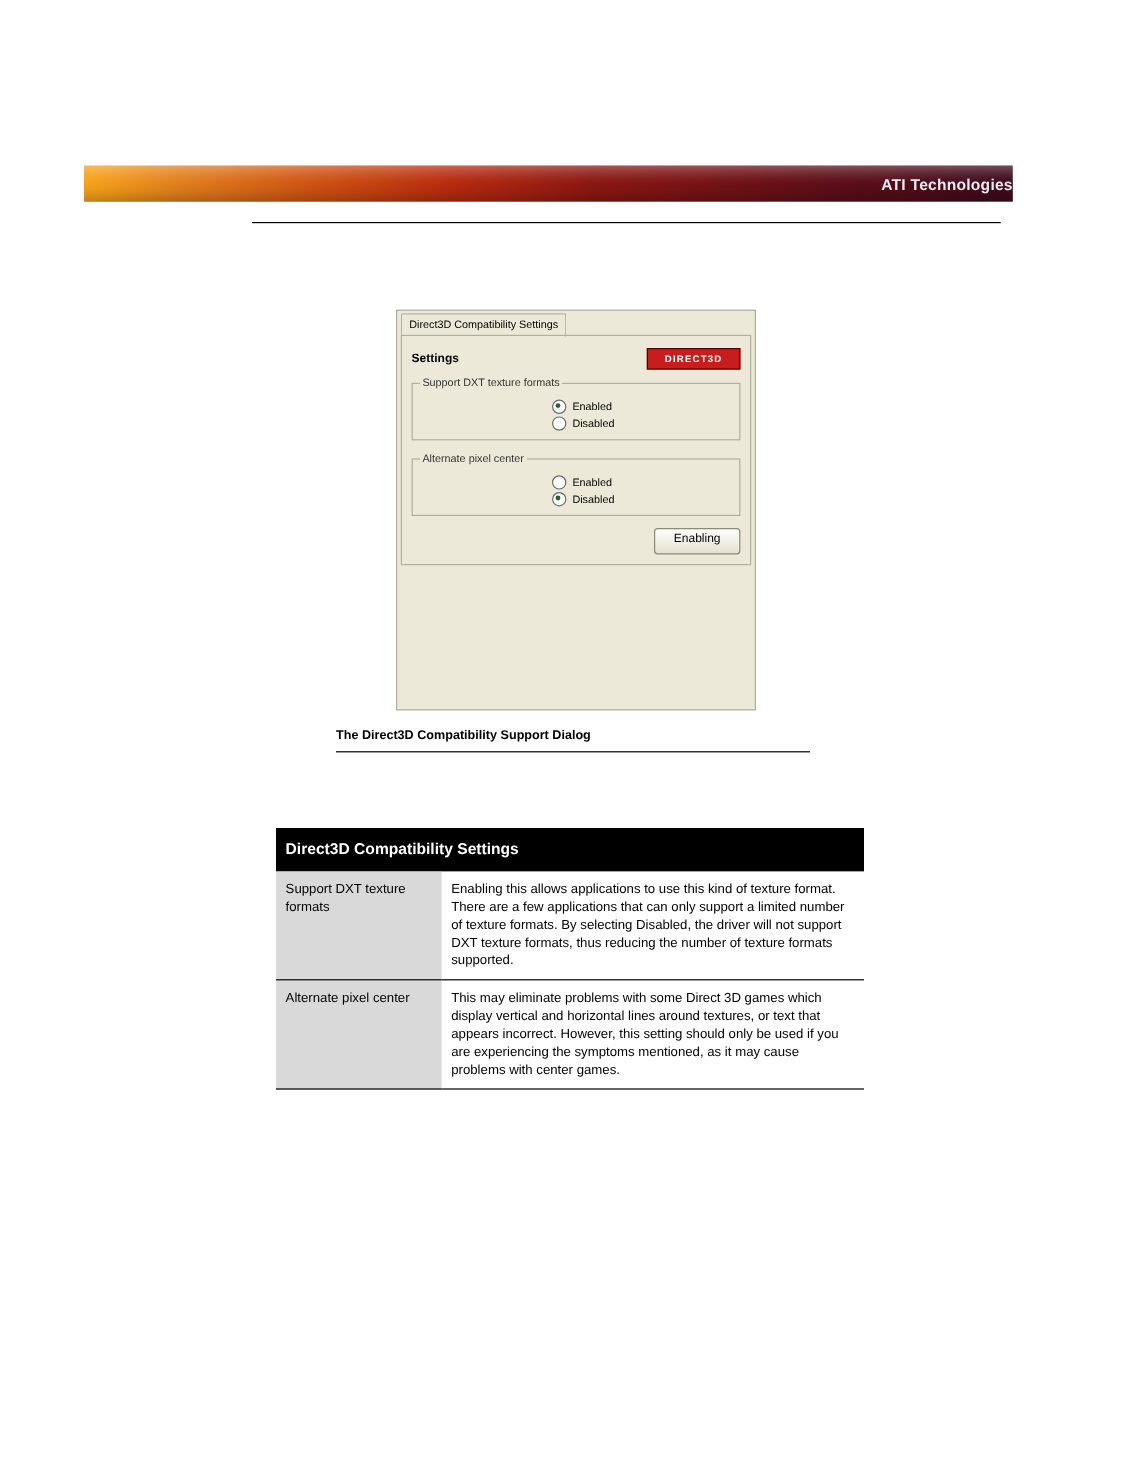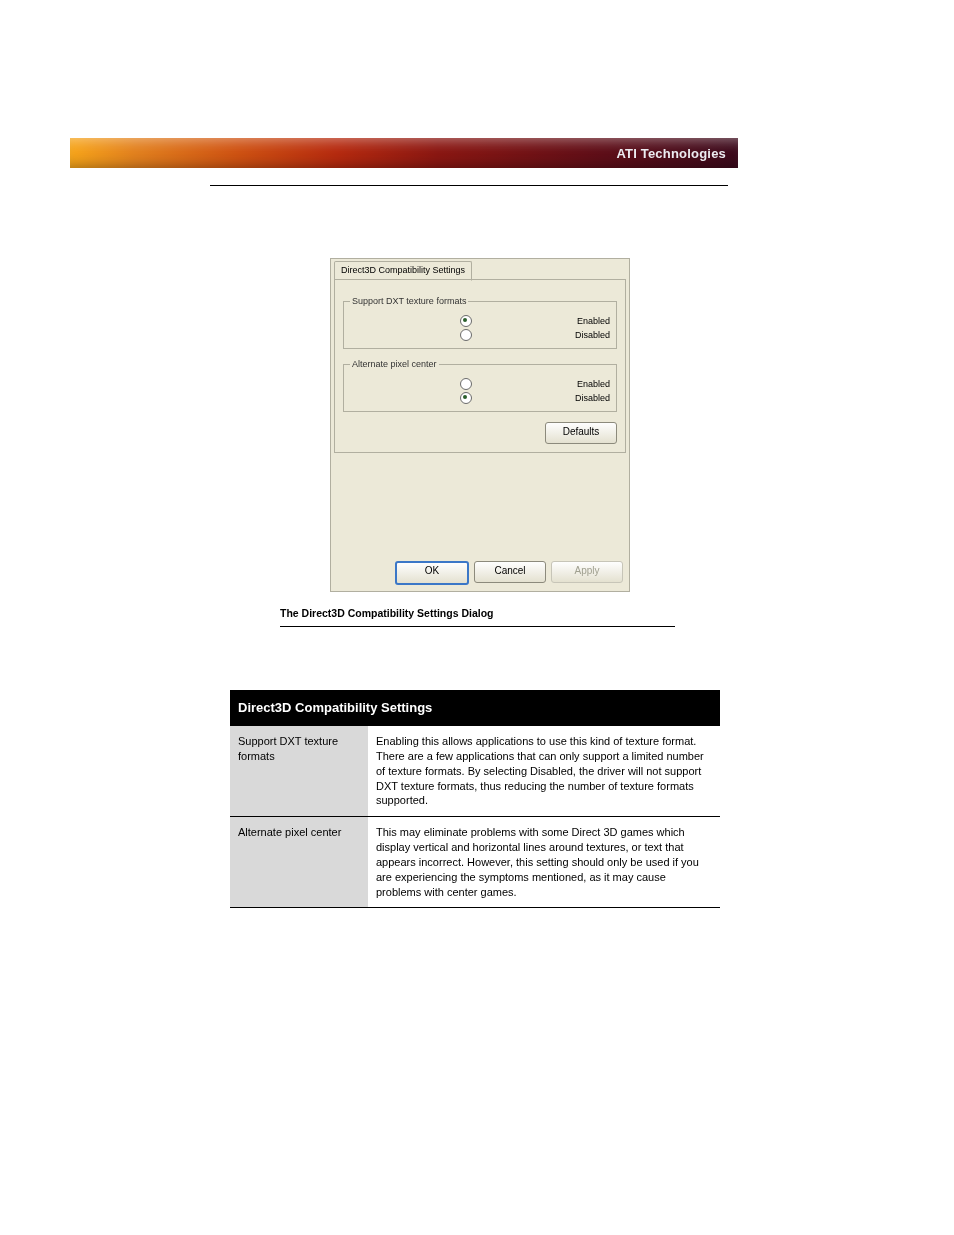--- a/index.html
+++ b/index.html
@@ -16,32 +16,31 @@
     background: #fff;
     box-sizing: border-box;
     padding: 0;
   }
 
   
   .banner {
     position: absolute;
     top: 138px;
     left: 70px;
-    width: 668px;
+    width: 774px;
     height: 30px;
     background: linear-gradient(90deg,
       #f7a51a 0%, #e2801e 10%, #cf5212 25%,
       #b62a0f 40%, #8b1712 55%, #5e0e18 80%,
       #3c0a1c 100%);
     box-shadow: inset 0 12px 14px -10px rgba(255,255,255,0.45),
                 inset 0 -12px 14px -10px rgba(0,0,0,0.35);
     display: flex;
     align-items: center;
     justify-content: flex-end;
-    padding-right: 12px;
     box-sizing: border-box;
     font-weight: bold;
     font-size: 13px;
     color: #ecebf0;
     letter-spacing: 0.2px;
   }
   .banner .hr-under {
     position: absolute;
     left: 140px;
     right: 10px;
@@ -121,21 +120,20 @@
     padding: 0 2px;
   }
   .radio-stack {
     margin-left: 110px;
   }
   .radio-row {
     display: flex;
     align-items: center;
     gap: 5px;
     height: 14px;
-    justify-content: space-between;
   }
   .radio-dot {
     width: 10px;
     height: 10px;
     border: 1px solid #6b6b6b;
     border-radius: 50%;
     position: relative;
     background: #fff;
   }
   .radio-dot.checked::after {
@@ -242,20 +240,24 @@
   <span>ATI Technologies</span>
   <div class="hr-under"></div>
 </div>
 
 <div class="dialog-wrap">
   <div class="tab-strip">
     <div class="tab">Direct3D Compatibility Settings</div>
   </div>
 
   <div class="tab-body">
+    <div class="settings-row">
+      <span class="settings-label">Settings</span>
+      <span class="d3d-badge">DIRECT3D</span>
+    </div>
 
     <fieldset class="group">
       <legend>Support DXT texture formats</legend>
       <div class="radio-stack">
         <div class="radio-row">
           <span class="radio-dot checked"></span>
           <span>Enabled</span>
         </div>
         <div class="radio-row">
           <span class="radio-dot"></span>
@@ -272,32 +274,27 @@
           <span>Enabled</span>
         </div>
         <div class="radio-row">
           <span class="radio-dot checked"></span>
           <span>Disabled</span>
         </div>
       </div>
     </fieldset>
 
     <div class="defaults-row">
-      <div class="xp-btn">Defaults</div>
+      <div class="xp-btn">Enabling</div>
     </div>
   </div>
 
-  <div class="button-bar">
-    <div class="xp-btn primary">OK</div>
-    <div class="xp-btn">Cancel</div>
-    <div class="xp-btn disabled">Apply</div>
-  </div>
 </div>
 
-<div class="caption">The Direct3D Compatibility Settings Dialog</div>
+<div class="caption">The Direct3D Compatibility Support Dialog</div>
 <div class="caption-hr"></div>
 
 <table class="c-table">
   <thead>
     <tr>
       <th colspan="2">Direct3D Compatibility Settings</th>
     </tr>
   </thead>
   <tbody>
     <tr>

